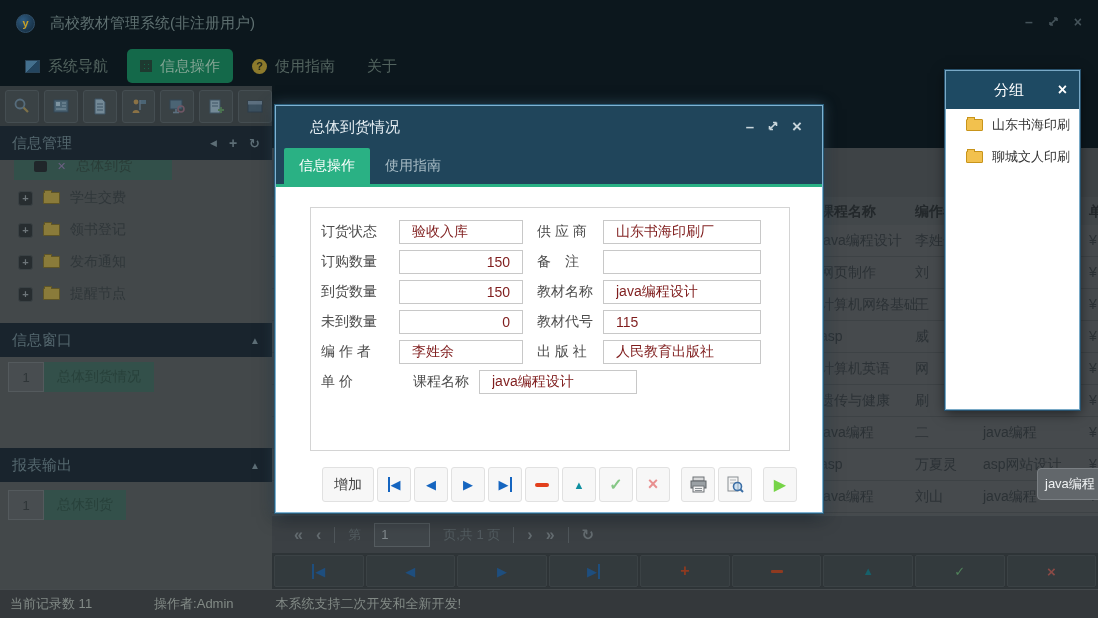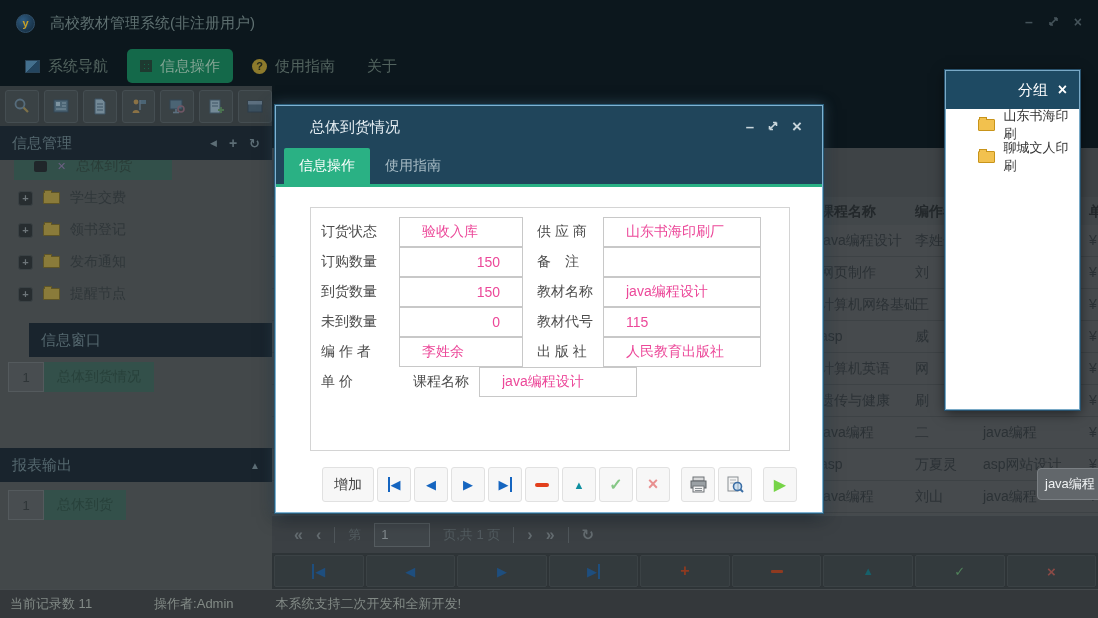--- a/index.html
+++ b/index.html
@@ -82,37 +82,37 @@
   .dlg-green{height:3px;background:#2ab184;}
   .dlg-body{position:relative;height:324px;background:#fff;}
   .formbox{position:absolute;left:34px;top:20px;width:480px;height:244px;border:1px solid #d4d4d4;box-sizing:border-box;}
   .ftitle{margin-top:11px;display:flex;align-items:center;justify-content:center;gap:7px;font-size:17px;color:#2f2f2f;}
   .ft-input{width:56px;height:28px;border:1px solid #b5b5b5;text-align:center;font-size:16px;color:#333;font-family:inherit;}
   .ft-input.small{width:30px;}
   .frows{margin-top:9px;}
   .frow{height:30px;display:flex;align-items:center;}
   .flabel{width:78px;margin-left:10px;font-size:14px;color:#4c4c4c;white-space:pre;}
   .flabel.r{width:66px;margin-left:14px;}
-  .finput{width:124px;height:30px;border:1px solid #c8c8c8;font-size:14px;color:#ec4899;padding:0 22px;box-sizing:border-box;font-family:inherit;}
+  .finput{width:124px;height:24px;border:1px solid #c8c8c8;font-size:14px;color:#7f1d1d;padding:0 12px;box-sizing:border-box;font-family:inherit;}
   .finput.wide{width:158px;}
   .finput.num{text-align:right;}
   .dlg-footer{position:absolute;left:40px;bottom:9px;display:flex;gap:3px;align-items:center;margin-left:6px;}
   .fbtn{height:35px;background:#f7f7f7;border:1px solid #e1e1e1;border-radius:3px;display:flex;align-items:center;justify-content:center;font-size:13px;color:#444;}
   .fbtn.txt{width:52px;font-size:14px;}
   .fbtn.ico{width:34px;}
   .blue{color:#1565c0;} .orange{width:14px;height:4px;background:#e23f1c;border-radius:2px;}
   .teal{color:#0f8fa0;} .green{color:#86c786;font-weight:bold;font-size:16px;} .redx{color:#e89090;font-weight:bold;font-size:18px;}
   .play{color:#76d447;font-size:16px;}
   .gap8{margin-left:8px;}
   
   .grouppanel{position:absolute;left:945px;top:70px;width:135px;height:340px;background:#fff;z-index:25;border:1px solid #79a9c6;box-shadow:0 0 0 1px #27506b,0 3px 12px rgba(0,0,0,.55);box-sizing:border-box;}
   .gp-header{height:38px;background:#1e4a63;display:flex;align-items:center;color:#fff;}
-  .gp-title{margin-left:72px;font-size:15px;}
+  .gp-title{margin-left:48px;font-size:15px;}
   .gp-close{margin-left:auto;margin-right:12px;font-size:16px;font-weight:bold;}
-  .gp-item{height:32px;display:flex;align-items:center;gap:9px;padding-left:32px;font-size:13px;color:#333;}
+  .gp-item{height:32px;display:flex;align-items:center;gap:9px;padding-left:20px;font-size:13px;color:#333;}
   .gp-item:first-of-type{margin-top:15px;}
   
   .tooltip{position:absolute;left:1037px;top:468px;width:58px;z-index:30;background:#62676b;border:1px solid #7b8084;border-radius:4px;padding:5px 7px;color:#f0f3f4;font-size:13px;line-height:1.55;}
 </style>
 </head>
 <body>
 
 <div class="titlebar">
   <div class="logo">y</div>
   <div class="tb-title">高校教材管理系统(非注册用户)</div>
@@ -231,21 +231,21 @@
       <span class="folder"></span>
       <span>发布通知</span>
     </div>
     <div class="tree-row">
       <span class="plusbox">+</span>
       <span class="folder"></span>
       <span>提醒节点</span>
     </div>
   </div>
 
-  <div class="side-header" style="top:197px;margin-left:29px;">
+  <div class="side-header" style="top:197px;">
     <span>信息窗口</span>
     <span class="sh-icons">
         <span style="font-size:10px;">▲</span>
       </span>
   </div>
   <div class="list-row" style="top:236px;">
     <span class="idx">1</span>
     <span class="lbl">总体到货情况</span>
   </div>
 

